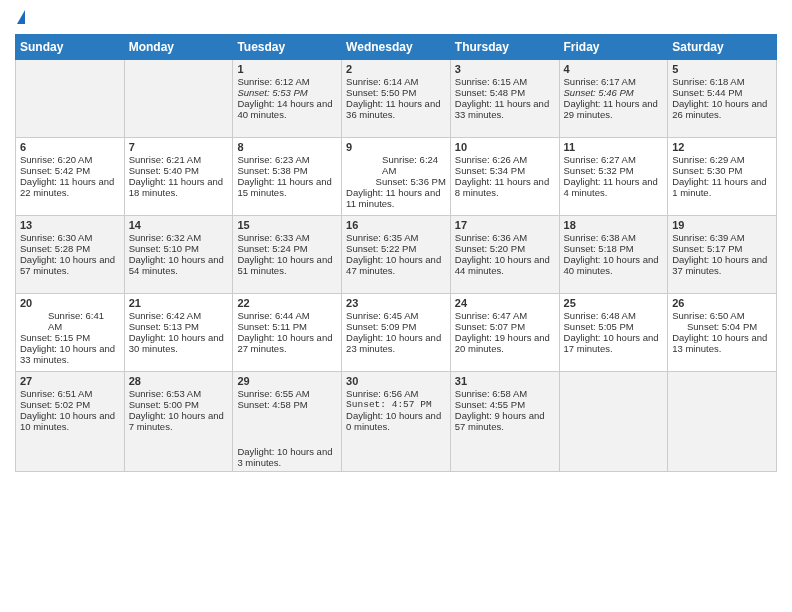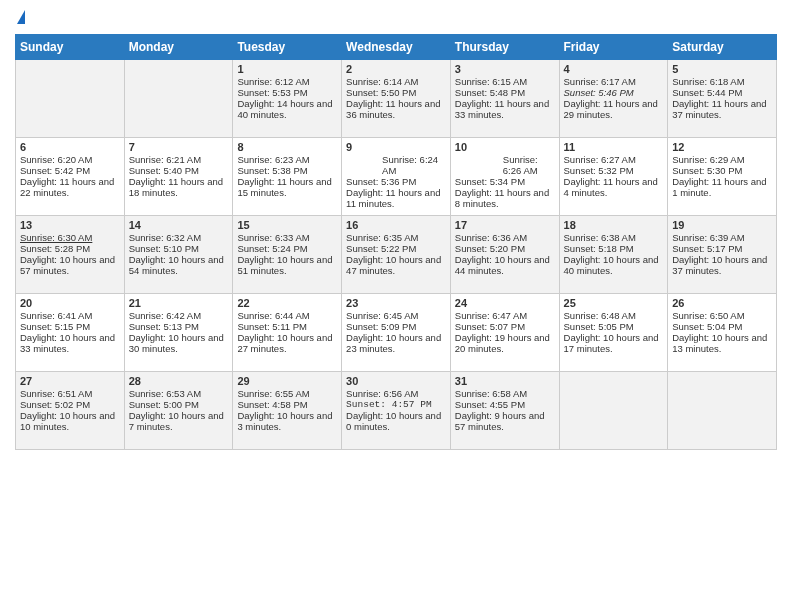--- a/index.html
+++ b/index.html
@@ -128,21 +128,21 @@
           <th>Saturday</th>
         </tr>
     </thead>
     <tbody id="calendar-body">
     <tr>
           <td class="empty"></td>
           <td class="empty"></td>
           <td>
             <span class="day-num">1</span>
             <span style="display: block;">Sunrise: 6:12 AM</span>
-            <span style="display: block;">Sunset: 5:53 PM</span>
+            <span style="display: block; font-style: italic;">Sunset: 5:53 PM</span>
             <span style="display: block;">Daylight: 14 hours and 40 minutes.</span>
           </td>
           <td>
             <span class="day-num">2</span>
             <span style="display: block;">Sunrise: 6:14 AM</span>
             <span style="display: block;">Sunset: 5:50 PM</span>
             <span style="display: block;">Daylight: 11 hours and 36 minutes.</span>
           </td>
           <td>
             <span class="day-num">3</span>
@@ -153,21 +153,21 @@
           <td>
             <span class="day-num">4</span>
             <span style="display: block;">Sunrise: 6:17 AM</span>
             <span style="display: block; font-style: italic;">Sunset: 5:46 PM</span>
             <span style="display: block;">Daylight: 11 hours and 29 minutes.</span>
           </td>
           <td>
             <span class="day-num">5</span>
             <span style="display: block;">Sunrise: 6:18 AM</span>
             <span style="display: block;">Sunset: 5:44 PM</span>
-            <span style="display: block;">Daylight: 11 hours and 37 minutes.</span>
+            <span style="display: block;">Daylight: 10 hours and 26 minutes.</span>
           </td>
         </tr>
         <tr>
           <td>
             <span class="day-num">6</span>
             <span style="display: block;">Sunrise: 6:20 AM</span>
             <span style="display: block;">Sunset: 5:42 PM</span>
             <span style="display: block;">Daylight: 11 hours and 22 minutes.</span>
           </td>
           <td>
@@ -178,46 +178,46 @@
           </td>
           <td>
             <span class="day-num">8</span>
             <span style="display: block;">Sunrise: 6:23 AM</span>
             <span style="display: block;">Sunset: 5:38 PM</span>
             <span style="display: block;">Daylight: 11 hours and 15 minutes.</span>
           </td>
           <td>
             <span class="day-num">9</span>
             <span style="display: block; margin-left: 36px;">Sunrise: 6:24 AM</span>
-            <span style="display: block;">Sunset: 5:36 PM</span>
+            <span style="display: block; text-align: right;">Sunset: 5:36 PM</span>
             <span style="display: block;">Daylight: 11 hours and 11 minutes.</span>
           </td>
           <td>
             <span class="day-num">10</span>
-            <span style="display: block; margin-left: 48px;">Sunrise: 6:26 AM</span>
+            <span style="display: block;">Sunrise: 6:26 AM</span>
             <span style="display: block;">Sunset: 5:34 PM</span>
             <span style="display: block;">Daylight: 11 hours and 8 minutes.</span>
           </td>
           <td>
             <span class="day-num">11</span>
             <span style="display: block;">Sunrise: 6:27 AM</span>
             <span style="display: block;">Sunset: 5:32 PM</span>
             <span style="display: block;">Daylight: 11 hours and 4 minutes.</span>
           </td>
           <td>
             <span class="day-num">12</span>
             <span style="display: block;">Sunrise: 6:29 AM</span>
             <span style="display: block;">Sunset: 5:30 PM</span>
             <span style="display: block;">Daylight: 11 hours and 1 minute.</span>
           </td>
         </tr>
         <tr>
           <td>
             <span class="day-num">13</span>
-            <span style="display: block; text-decoration: underline;">Sunrise: 6:30 AM</span>
+            <span style="display: block;">Sunrise: 6:30 AM</span>
             <span style="display: block;">Sunset: 5:28 PM</span>
             <span style="display: block;">Daylight: 10 hours and 57 minutes.</span>
           </td>
           <td>
             <span class="day-num">14</span>
             <span style="display: block;">Sunrise: 6:32 AM</span>
             <span style="display: block;">Sunset: 5:10 PM</span>
             <span style="display: block;">Daylight: 10 hours and 54 minutes.</span>
           </td>
           <td>
@@ -247,21 +247,21 @@
           <td>
             <span class="day-num">19</span>
             <span style="display: block;">Sunrise: 6:39 AM</span>
             <span style="display: block;">Sunset: 5:17 PM</span>
             <span style="display: block;">Daylight: 10 hours and 37 minutes.</span>
           </td>
         </tr>
         <tr>
           <td>
             <span class="day-num">20</span>
-            <span style="display: block;">Sunrise: 6:41 AM</span>
+            <span style="display: block; margin-left: 28px;">Sunrise: 6:41 AM</span>
             <span style="display: block;">Sunset: 5:15 PM</span>
             <span style="display: block;">Daylight: 10 hours and 33 minutes.</span>
           </td>
           <td>
             <span class="day-num">21</span>
             <span style="display: block;">Sunrise: 6:42 AM</span>
             <span style="display: block;">Sunset: 5:13 PM</span>
             <span style="display: block;">Daylight: 10 hours and 30 minutes.</span>
           </td>
           <td>
@@ -284,42 +284,42 @@
           </td>
           <td>
             <span class="day-num">25</span>
             <span style="display: block;">Sunrise: 6:48 AM</span>
             <span style="display: block;">Sunset: 5:05 PM</span>
             <span style="display: block;">Daylight: 10 hours and 17 minutes.</span>
           </td>
           <td>
             <span class="day-num">26</span>
             <span style="display: block;">Sunrise: 6:50 AM</span>
-            <span style="display: block;">Sunset: 5:04 PM</span>
+            <span style="display: block; text-align: center;">Sunset: 5:04 PM</span>
             <span style="display: block;">Daylight: 10 hours and 13 minutes.</span>
           </td>
         </tr>
         <tr>
           <td>
             <span class="day-num">27</span>
             <span style="display: block;">Sunrise: 6:51 AM</span>
             <span style="display: block;">Sunset: 5:02 PM</span>
             <span style="display: block;">Daylight: 10 hours and 10 minutes.</span>
           </td>
           <td>
             <span class="day-num">28</span>
             <span style="display: block;">Sunrise: 6:53 AM</span>
             <span style="display: block;">Sunset: 5:00 PM</span>
             <span style="display: block;">Daylight: 10 hours and 7 minutes.</span>
           </td>
           <td>
             <span class="day-num">29</span>
             <span style="display: block;">Sunrise: 6:55 AM</span>
             <span style="display: block;">Sunset: 4:58 PM</span>
-            <span style="display: block;">Daylight: 10 hours and 3 minutes.</span>
+            <span style="display: block; margin-top: 36px;">Daylight: 10 hours and 3 minutes.</span>
           </td>
           <td>
             <span class="day-num">30</span>
             <span style="display: block;">Sunrise: 6:56 AM</span>
             <span style="display: block; font-family: Liberation Mono, monospace;">Sunset: 4:57 PM</span>
             <span style="display: block;">Daylight: 10 hours and 0 minutes.</span>
           </td>
           <td>
             <span class="day-num">31</span>
             <span style="display: block;">Sunrise: 6:58 AM</span>

